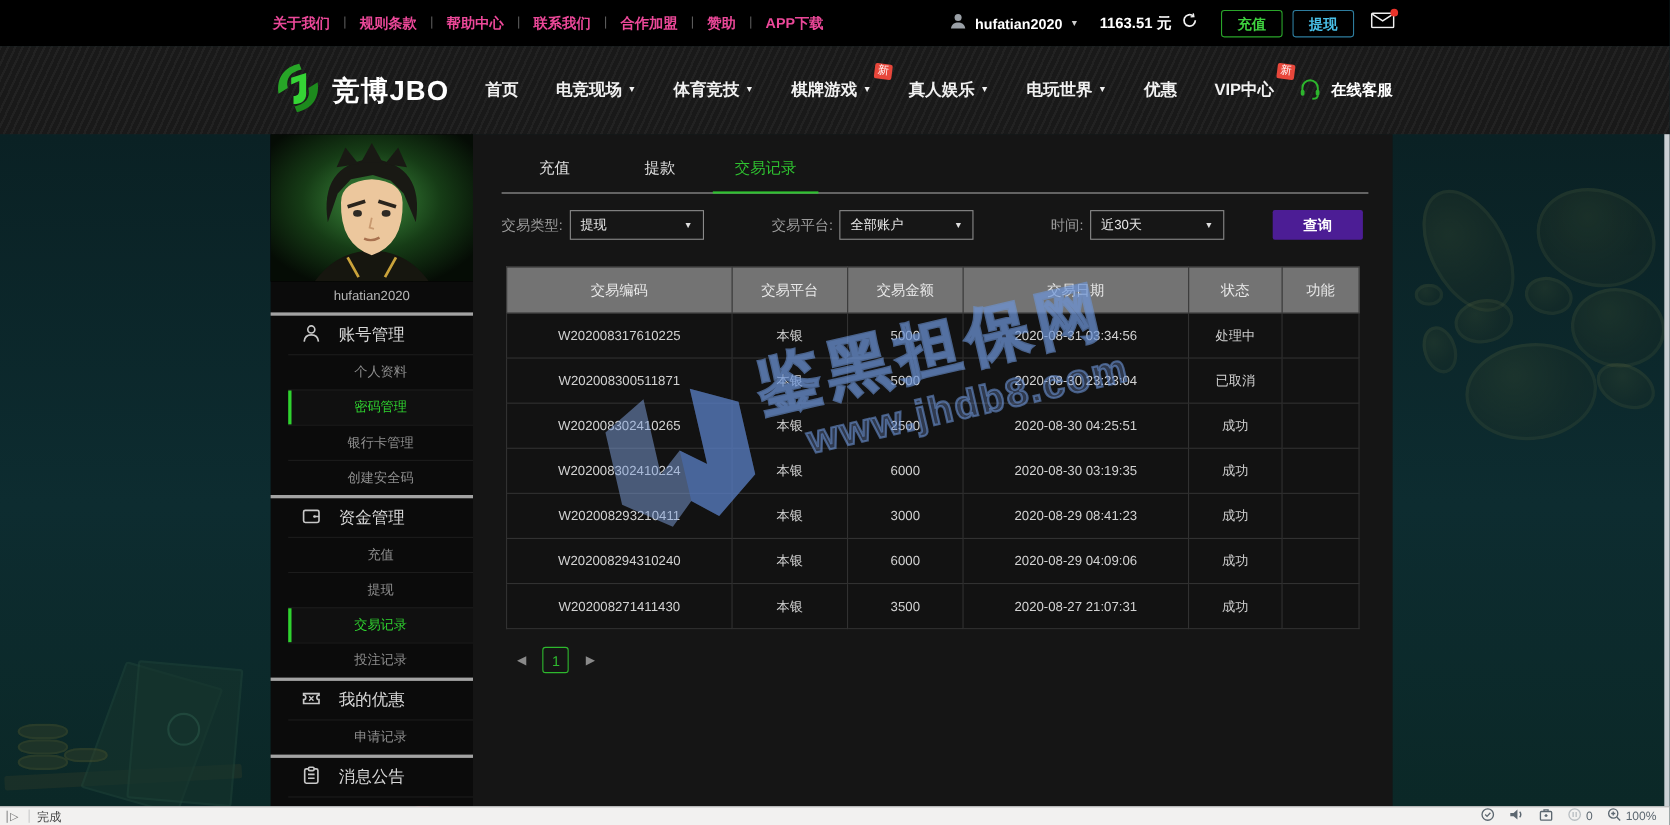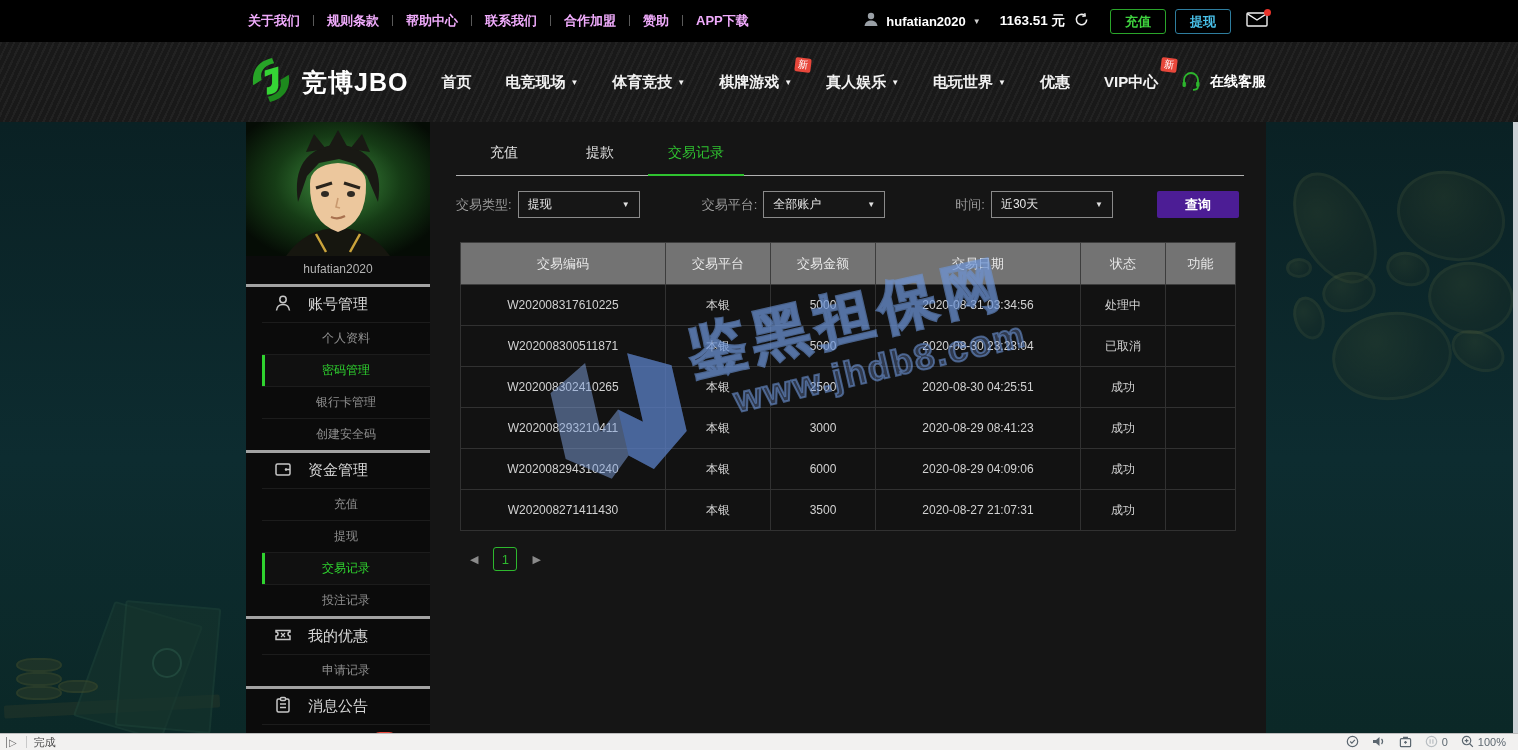--- a/index.html
+++ b/index.html
@@ -4,21 +4,21 @@
 <style>
   * { margin:0; padding:0; box-sizing:border-box; }
   html,body { width:1518px; height:750px; overflow:hidden; background:#0c272a;
               font-family:"Liberation Sans","DejaVu Sans",sans-serif; }
   .page { position:relative; width:1518px; height:750px; overflow:hidden; }
 
   
   .topbar { position:absolute; top:0; left:0; right:0; height:42px; background:#000;
             display:flex; align-items:center; z-index:6; }
   .top-links { margin-left:248px; display:flex; align-items:center; }
-  .top-link { color:#f0abfc; font-size:13px; font-weight:bold; cursor:pointer; }
+  .top-link { color:#ec4899; font-size:13px; font-weight:bold; cursor:pointer; }
   .top-link:not(:last-child)::after { content:""; display:inline-block; width:1px; height:11px;
             background:#5a5a5a; margin:0 13px; vertical-align:-1px; }
   .top-right { position:absolute; right:250px; top:0; height:42px; display:flex; align-items:center; gap:9px; }
   .top-user { display:flex; align-items:center; gap:7px; cursor:pointer; }
   .top-username { color:#fff; font-size:13px; font-weight:bold; }
   .caret-down { color:#cfcfcf; font-size:8px; }
   .caret-down::after { content:"▼"; }
   .balance { color:#fff; font-size:13.5px; font-weight:bold; margin-left:10px; }
   .pill-btn { border-radius:3px; font-size:13px; font-weight:bold; padding:3px 14px; cursor:pointer;
               background:transparent; line-height:17px; }
@@ -363,20 +363,28 @@
         </tr>
         <tr>
           <td>W202008302410265</td>
           <td>本银</td>
           <td>2500</td>
           <td>2020-08-30 04:25:51</td>
           <td>成功</td>
           <td></td>
         </tr>
         <tr>
+          <td>W202008302410224</td>
+          <td>本银</td>
+          <td>6000</td>
+          <td>2020-08-30 03:19:35</td>
+          <td>成功</td>
+          <td></td>
+        </tr>
+        <tr>
           <td>W202008293210411</td>
           <td>本银</td>
           <td>3000</td>
           <td>2020-08-29 08:41:23</td>
           <td>成功</td>
           <td></td>
         </tr>
         <tr>
           <td>W202008294310240</td>
           <td>本银</td>

